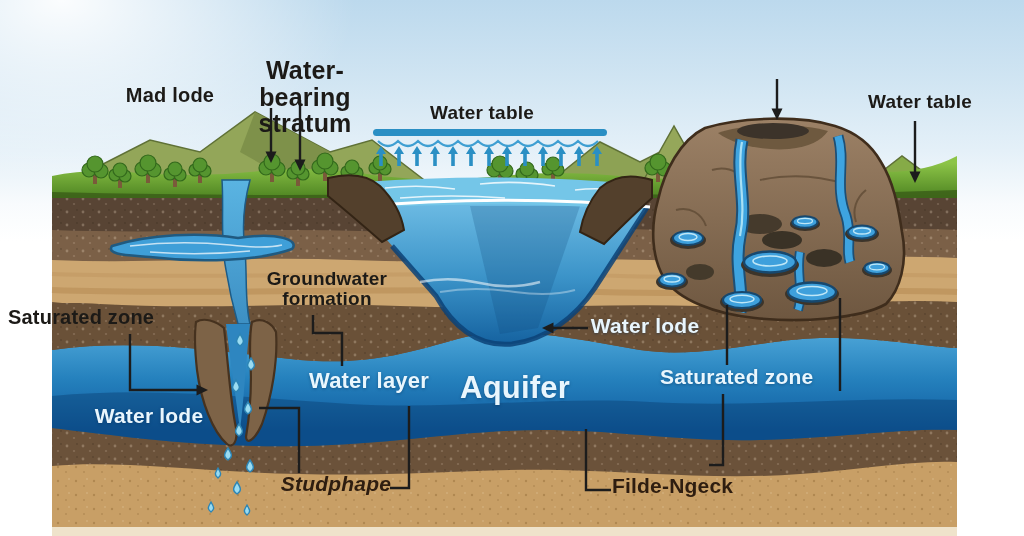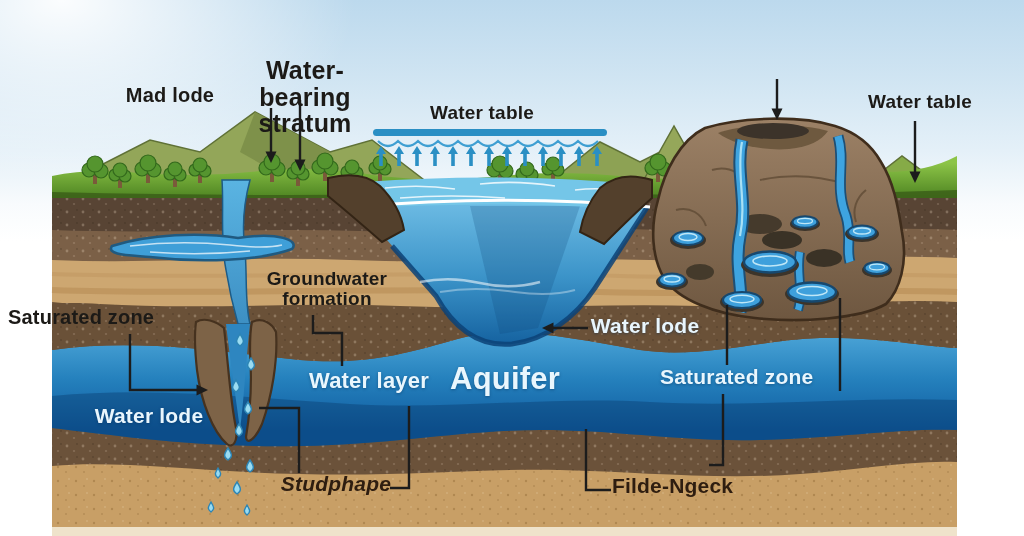--- a/index.html
+++ b/index.html
@@ -379,21 +379,21 @@
 
 
 <div class="lbl dark" style="left:862px;top:92px;width:116px;font-size:19px;">Water table</div>
 
 <div class="lbl dark" style="left:8px;top:307px;width:144px;font-size:20px;">Saturated zone</div>
 
 <div class="lbl dark wrap" style="left:252px;top:269px;width:150px;font-size:19px;">Groundwater formation</div>
 
 <div class="lbl light" style="left:309px;top:369px;width:120px;font-size:22px;">Water layer</div>
 
-<div class="lbl light" style="left:440px;top:363px;width:130px;font-size:31px;">Aquifer</div>
+<div class="lbl light" style="left:440px;top:372px;width:130px;font-size:31px;text-align:right;">Aquifer</div>
 
 <div class="lbl light" style="left:590px;top:315px;width:110px;font-size:21px;">Water lode</div>
 
 <div class="lbl light" style="left:660px;top:366px;width:146px;font-size:21px;">Saturated zone</div>
 
 
 <div class="lbl light" style="left:94px;top:405px;width:110px;font-size:21px;">Water lode</div>
 
 <div class="lbl brown" style="left:278px;top:473px;width:116px;font-size:21px;font-style:italic;">Studphape</div>
 

